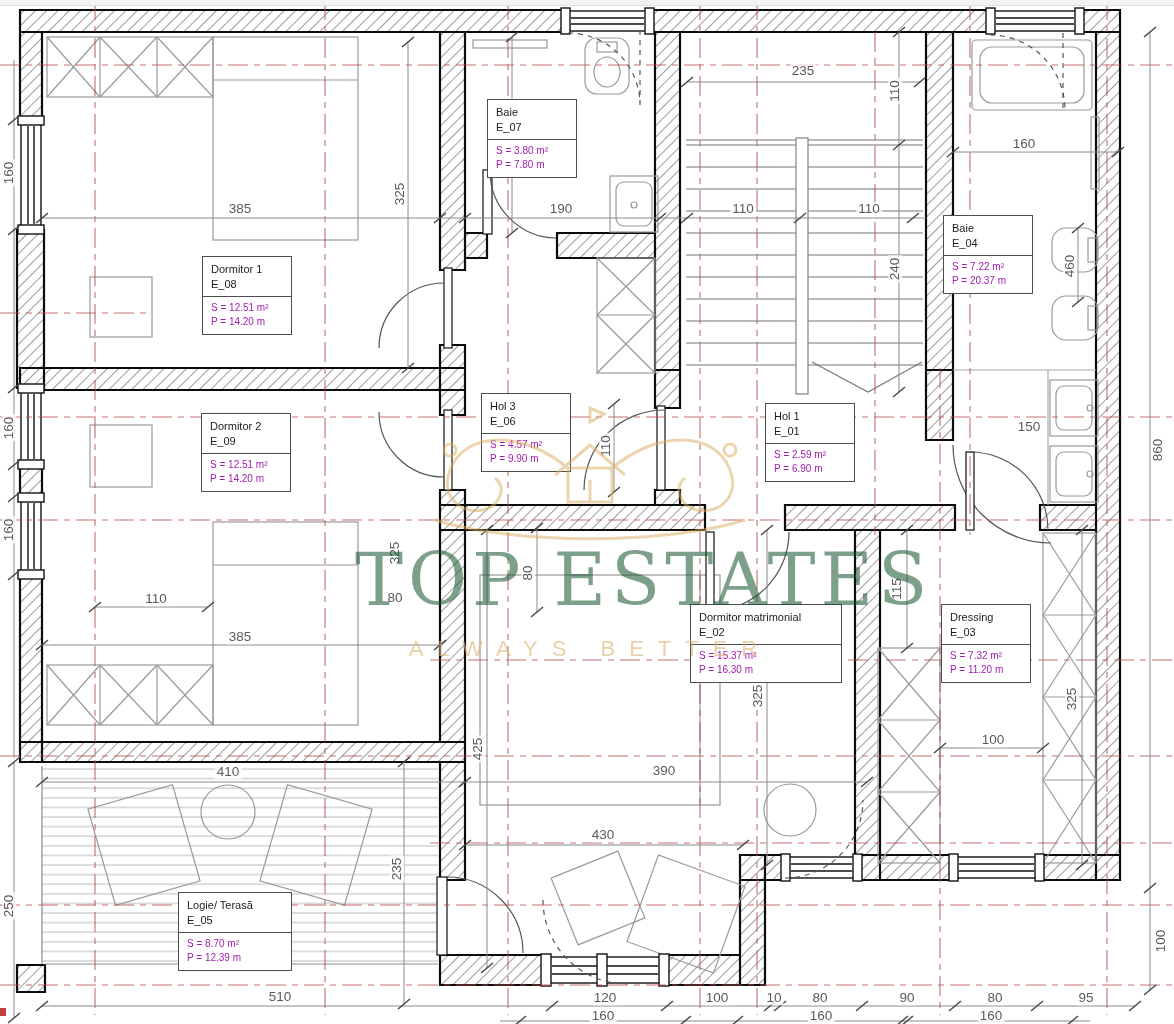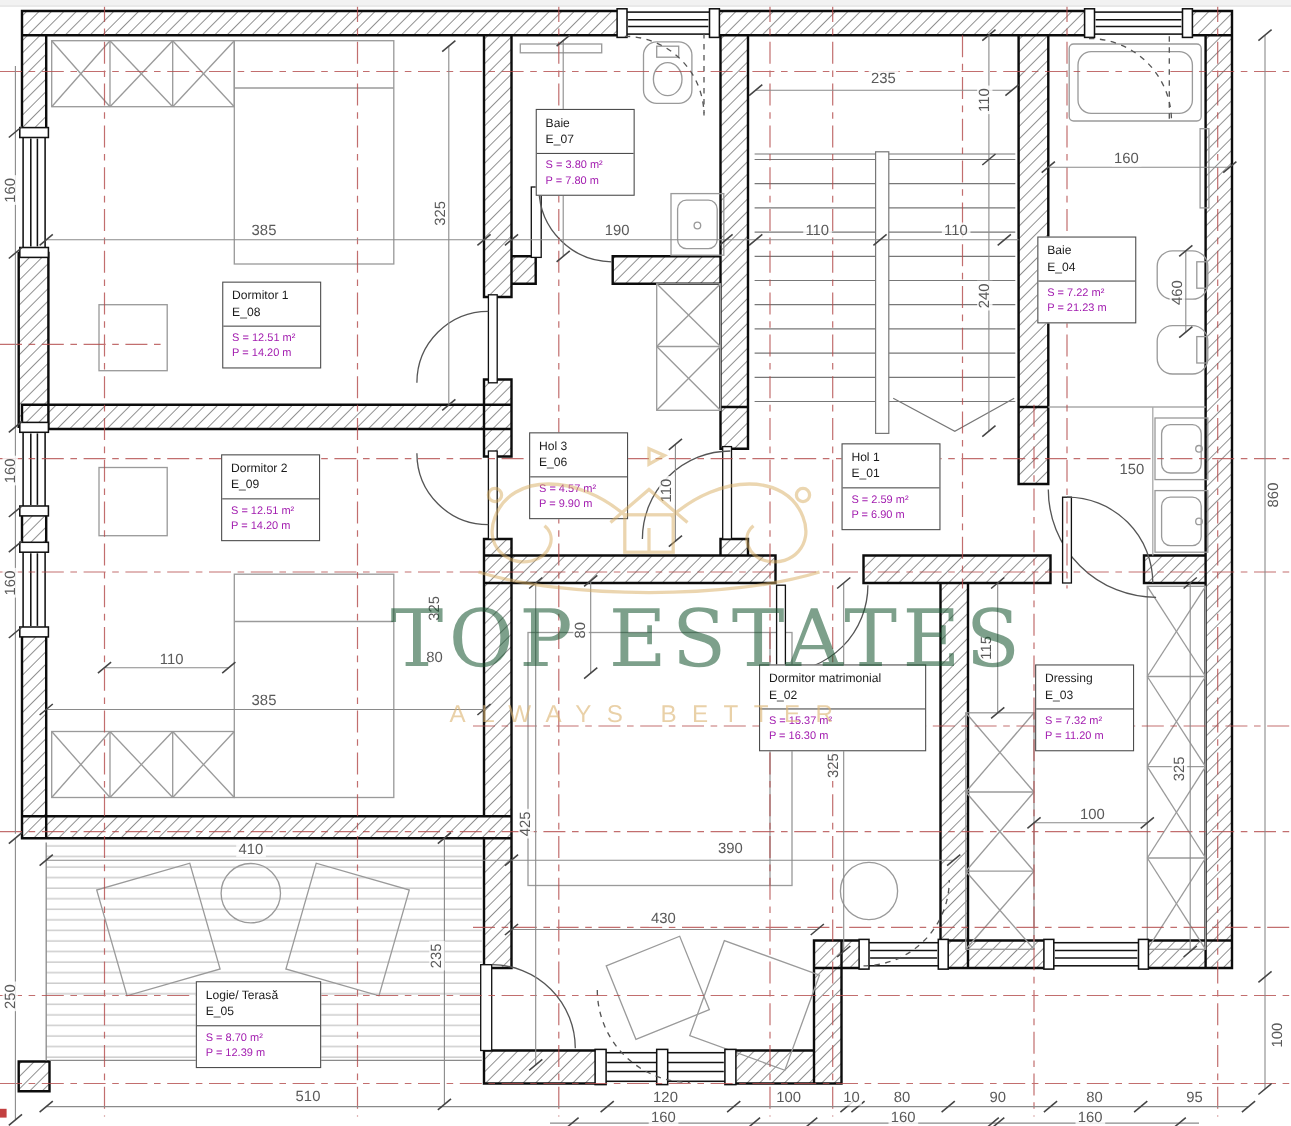--- a/index.html
+++ b/index.html
@@ -503,21 +503,21 @@
         <div>P = 6.90 m</div>
       </div>
   </div>
   <div class="room" style="left:943px;top:215px;width:88px">
     <div class="room-head">
         <div>Baie</div>
         <div>E_04</div>
       </div>
     <div class="room-sp">
         <div>S = 7.22 m²</div>
-        <div>P = 21.23 m</div>
+        <div>P = 20.37 m</div>
       </div>
   </div>
   <div class="room" style="left:690px;top:604px;width:150px">
     <div class="room-head">
         <div>Dormitor matrimonial</div>
         <div>E_02</div>
       </div>
     <div class="room-sp">
         <div>S = 15.37 m²</div>
         <div>P = 16.30 m</div>

